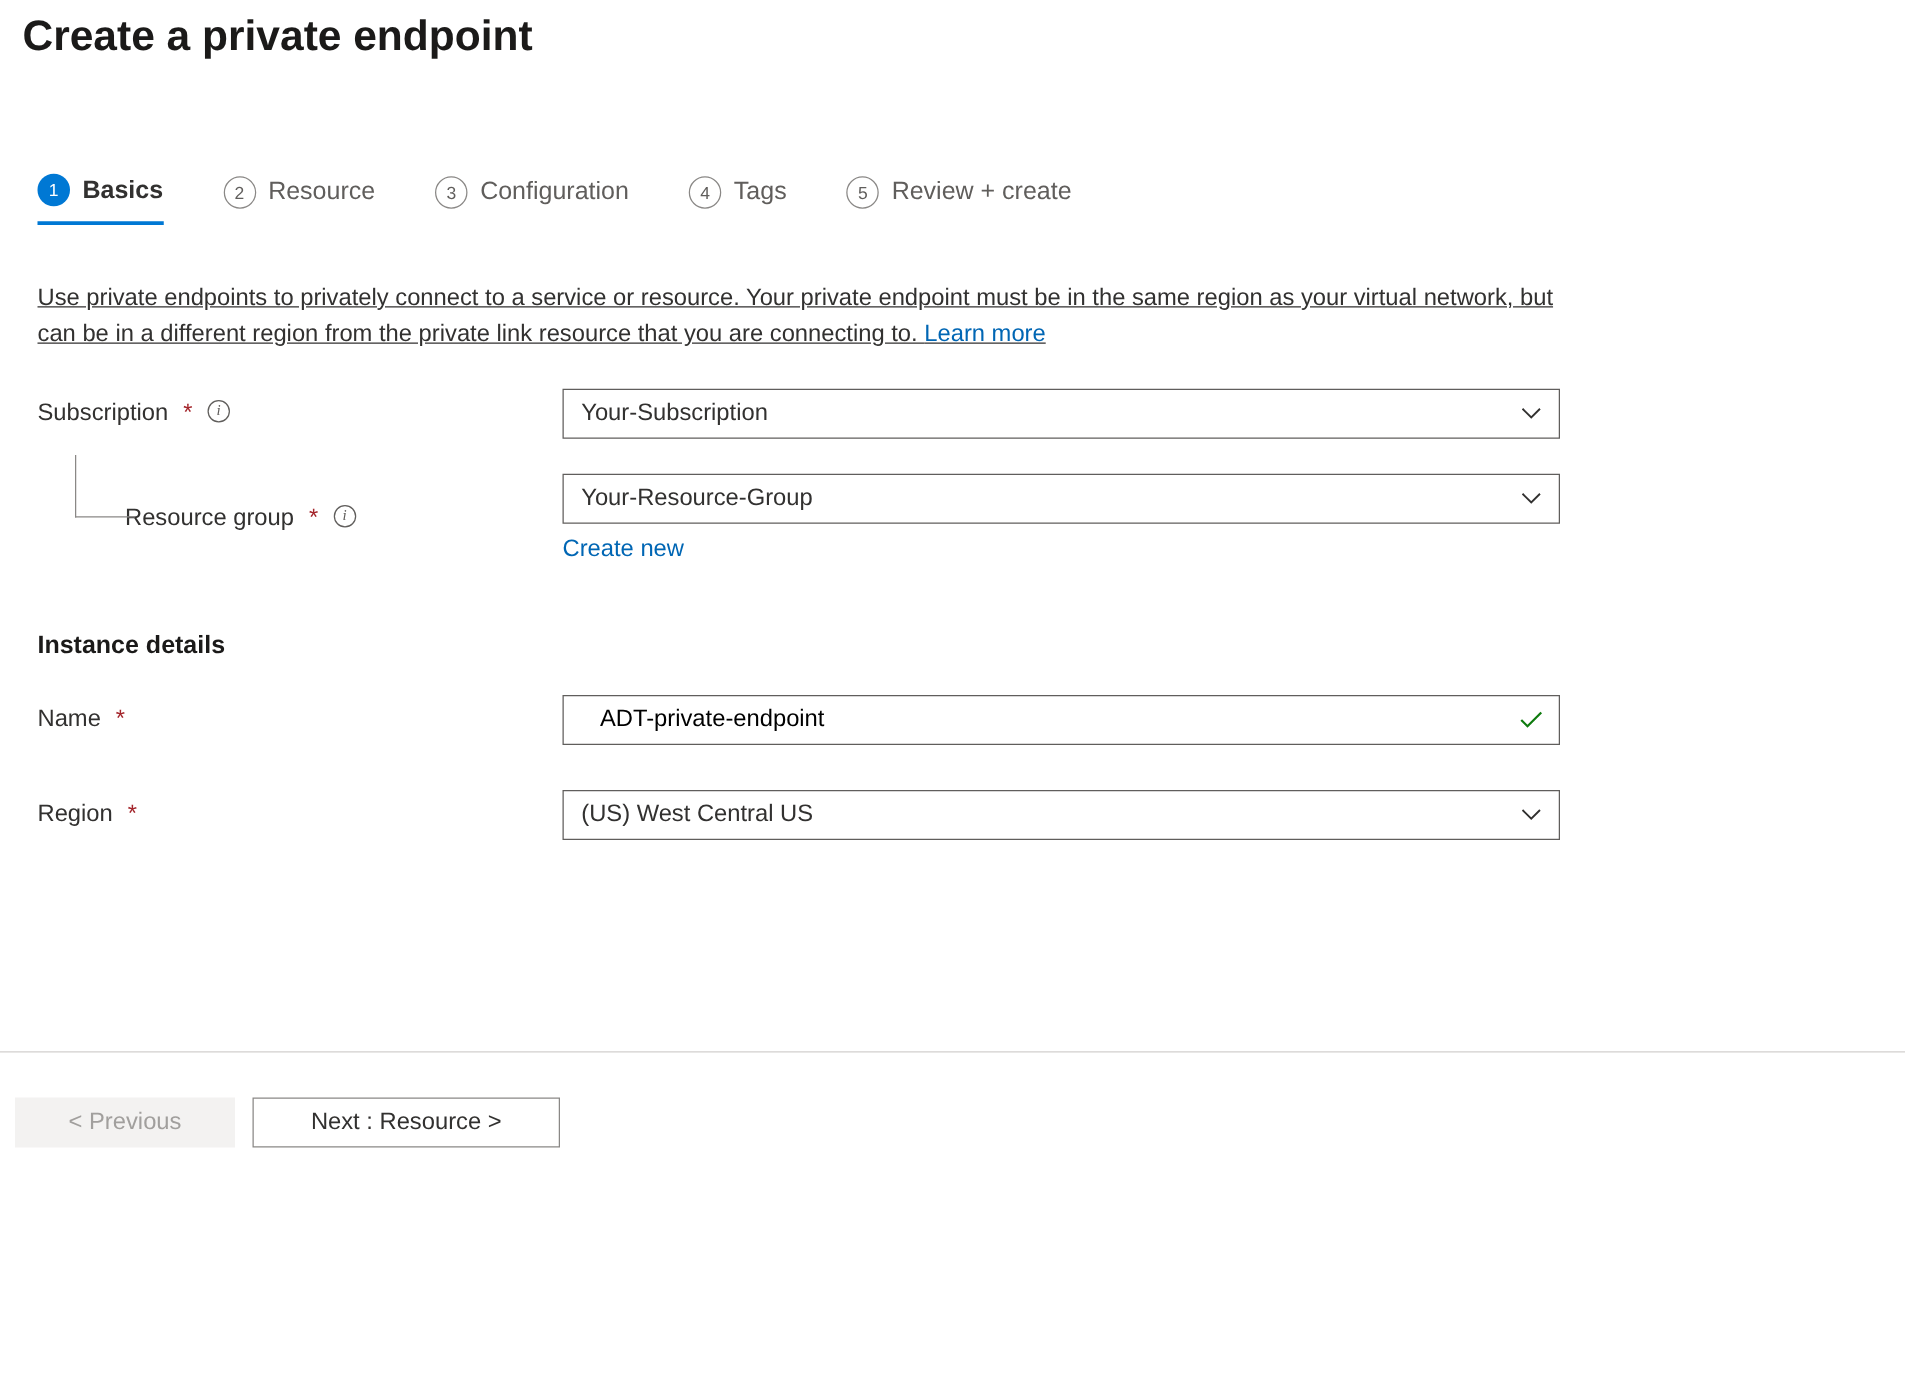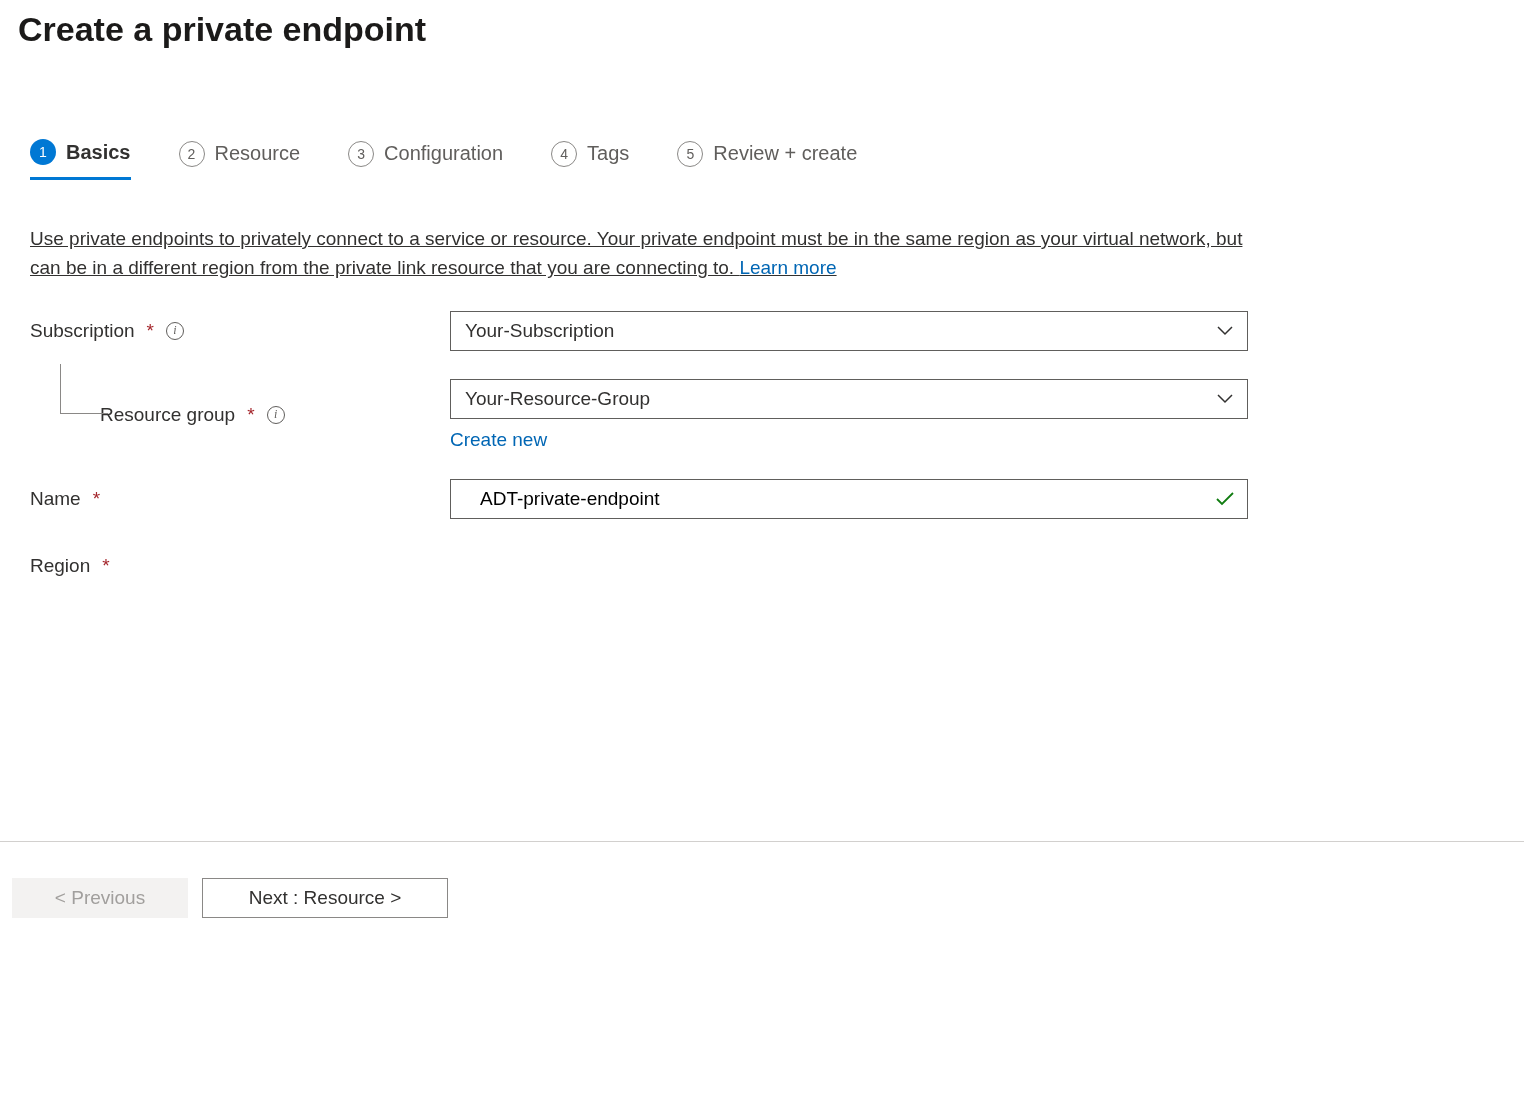--- a/index.html
+++ b/index.html
@@ -90,21 +90,21 @@
       margin-top: 42px;
     }
     .form-row {
       display: flex;
       align-items: center;
       margin-top: 28px;
     }
     .form-label-cell {
       width: 420px;
       display: flex;
-      align-items: center;
+      align-items: flex-start;
       gap: 8px;
       font-size: 19px;
       color: #323130;
     }
     .form-label-cell.indented {
       padding-left: 70px;
       position: relative;
     }
     .tree-connector {
       position: absolute;
@@ -281,20 +281,21 @@
       <div class="select-box">
         <span>Your-Resource-Group</span>
         <svg class="chevron-down" viewBox="0 0 16 10">
             <path d="M1 1 L8 8 L15 1" stroke="#323130" stroke-width="1.5" fill="none"></path>
           </svg>
       </div>
       <a class="create-new-link">Create new</a>
     </div>
   </div>
 
+  <h2 class="section-title" style="margin-top:54px">Instance details</h2>
 
   <div class="form-row">
     <div class="form-label-cell">
       <span>Name</span>
       <span class="required">*</span>
     </div>
     <div class="form-input-cell">
       <div class="text-input">
         <input type="text" value="ADT-private-endpoint" style="">
         <svg class="checkmark" viewBox="0 0 20 16">
@@ -302,19 +303,27 @@
           </svg>
       </div>
     </div>
   </div>
 
   <div class="form-row" style="margin-top:36px">
     <div class="form-label-cell">
       <span>Region</span>
       <span class="required">*</span>
     </div>
+    <div class="form-input-cell">
+      <div class="select-box">
+        <span>(US) West Central US</span>
+        <svg class="chevron-down" viewBox="0 0 16 10">
+            <path d="M1 1 L8 8 L15 1" stroke="#323130" stroke-width="1.5" fill="none"></path>
+          </svg>
+      </div>
+    </div>
   </div>
 </div>
 
 <div class="footer">
   <button class="btn btn-prev" disabled="">&lt; Previous</button>
   <button class="btn btn-next">Next : Resource &gt;</button>
 </div>
 
 </body></html>

